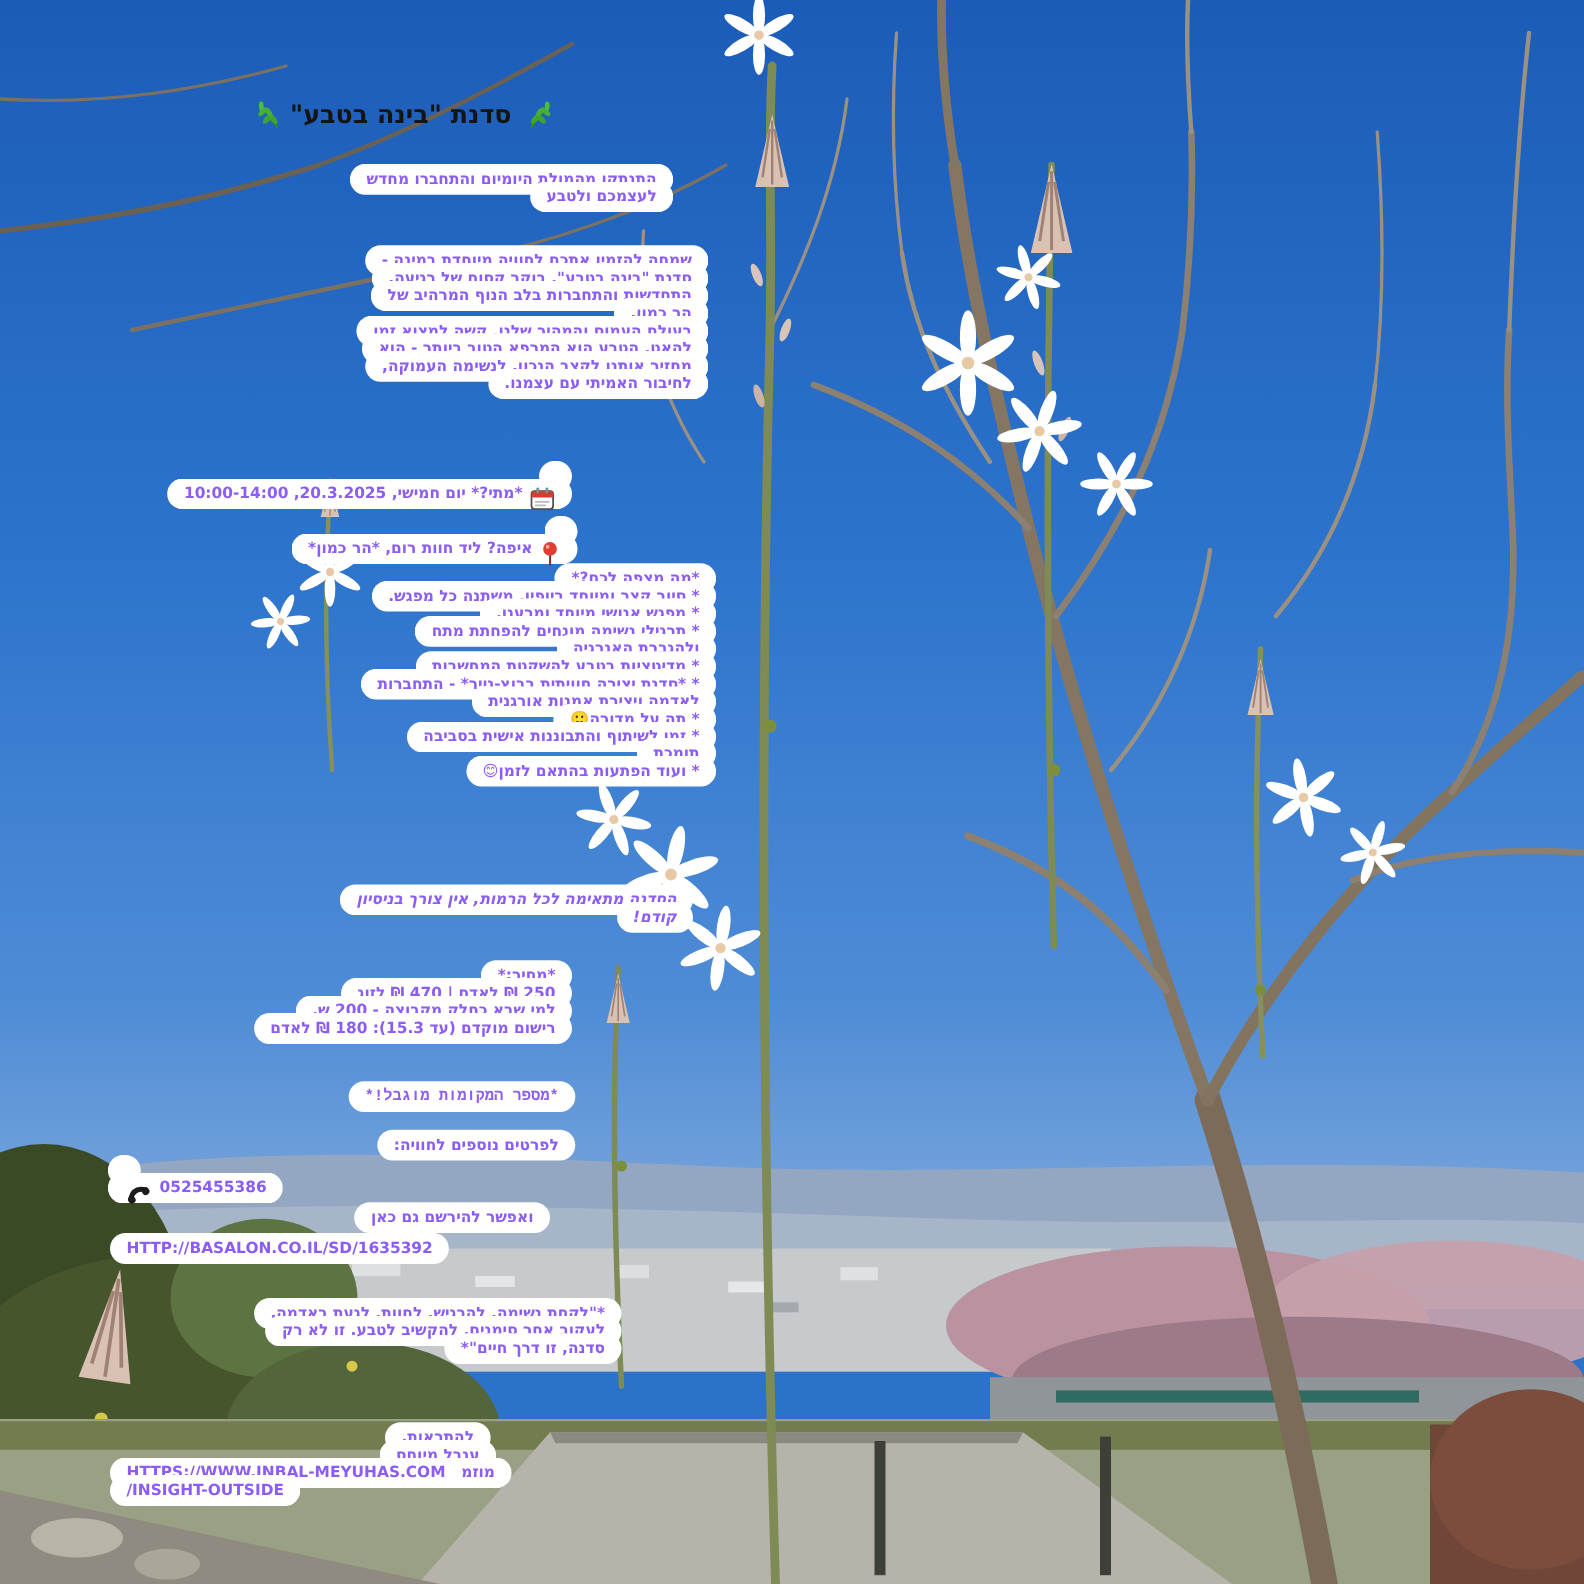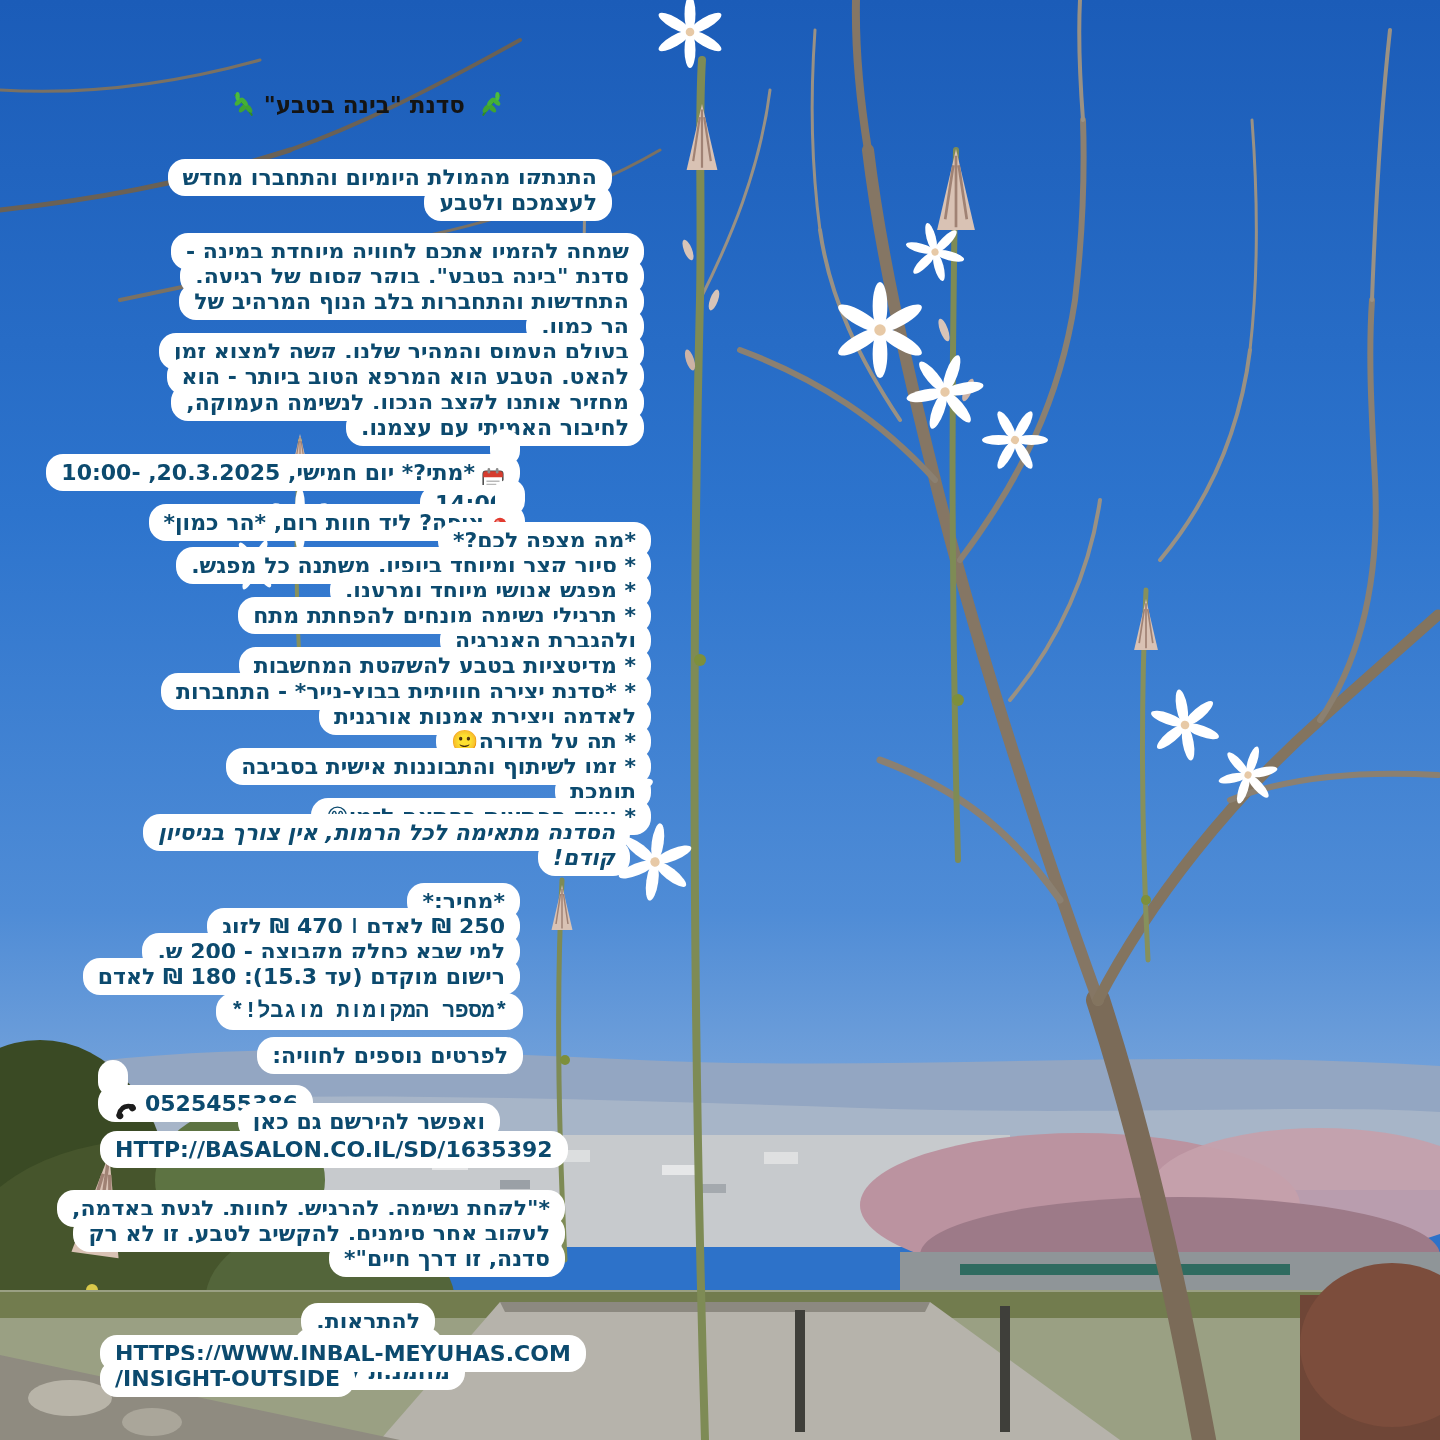--- a/index.html
+++ b/index.html
@@ -4,21 +4,21 @@
 <style>
   html,body{margin:0;padding:0;}
   body{
     width:1440px;height:1440px;position:relative;overflow:hidden;
     font-family:"DejaVu Sans","Liberation Sans",sans-serif;
     background:#2d72c9;
   }
   #bg{position:absolute;inset:0;z-index:0;}
   .block{
     position:absolute;z-index:5;
-    font-weight:700;font-size:22px;line-height:1.14;color:#0c4a6e;
+    font-weight:700;font-size:14px;line-height:1.14;color:#8b5cf6;
     direction:rtl;text-align:right;white-space:pre-line;
   }
   .bub{
     background:#ffffff;border-radius:17px;padding:6px 15px;
     box-decoration-break:clone;-webkit-box-decoration-break:clone;
   }
   .ltr{direction:ltr;text-align:left;}
   .center{text-align:center;}
   .title{
     font-size:23px;color:#141414;white-space:nowrap;

